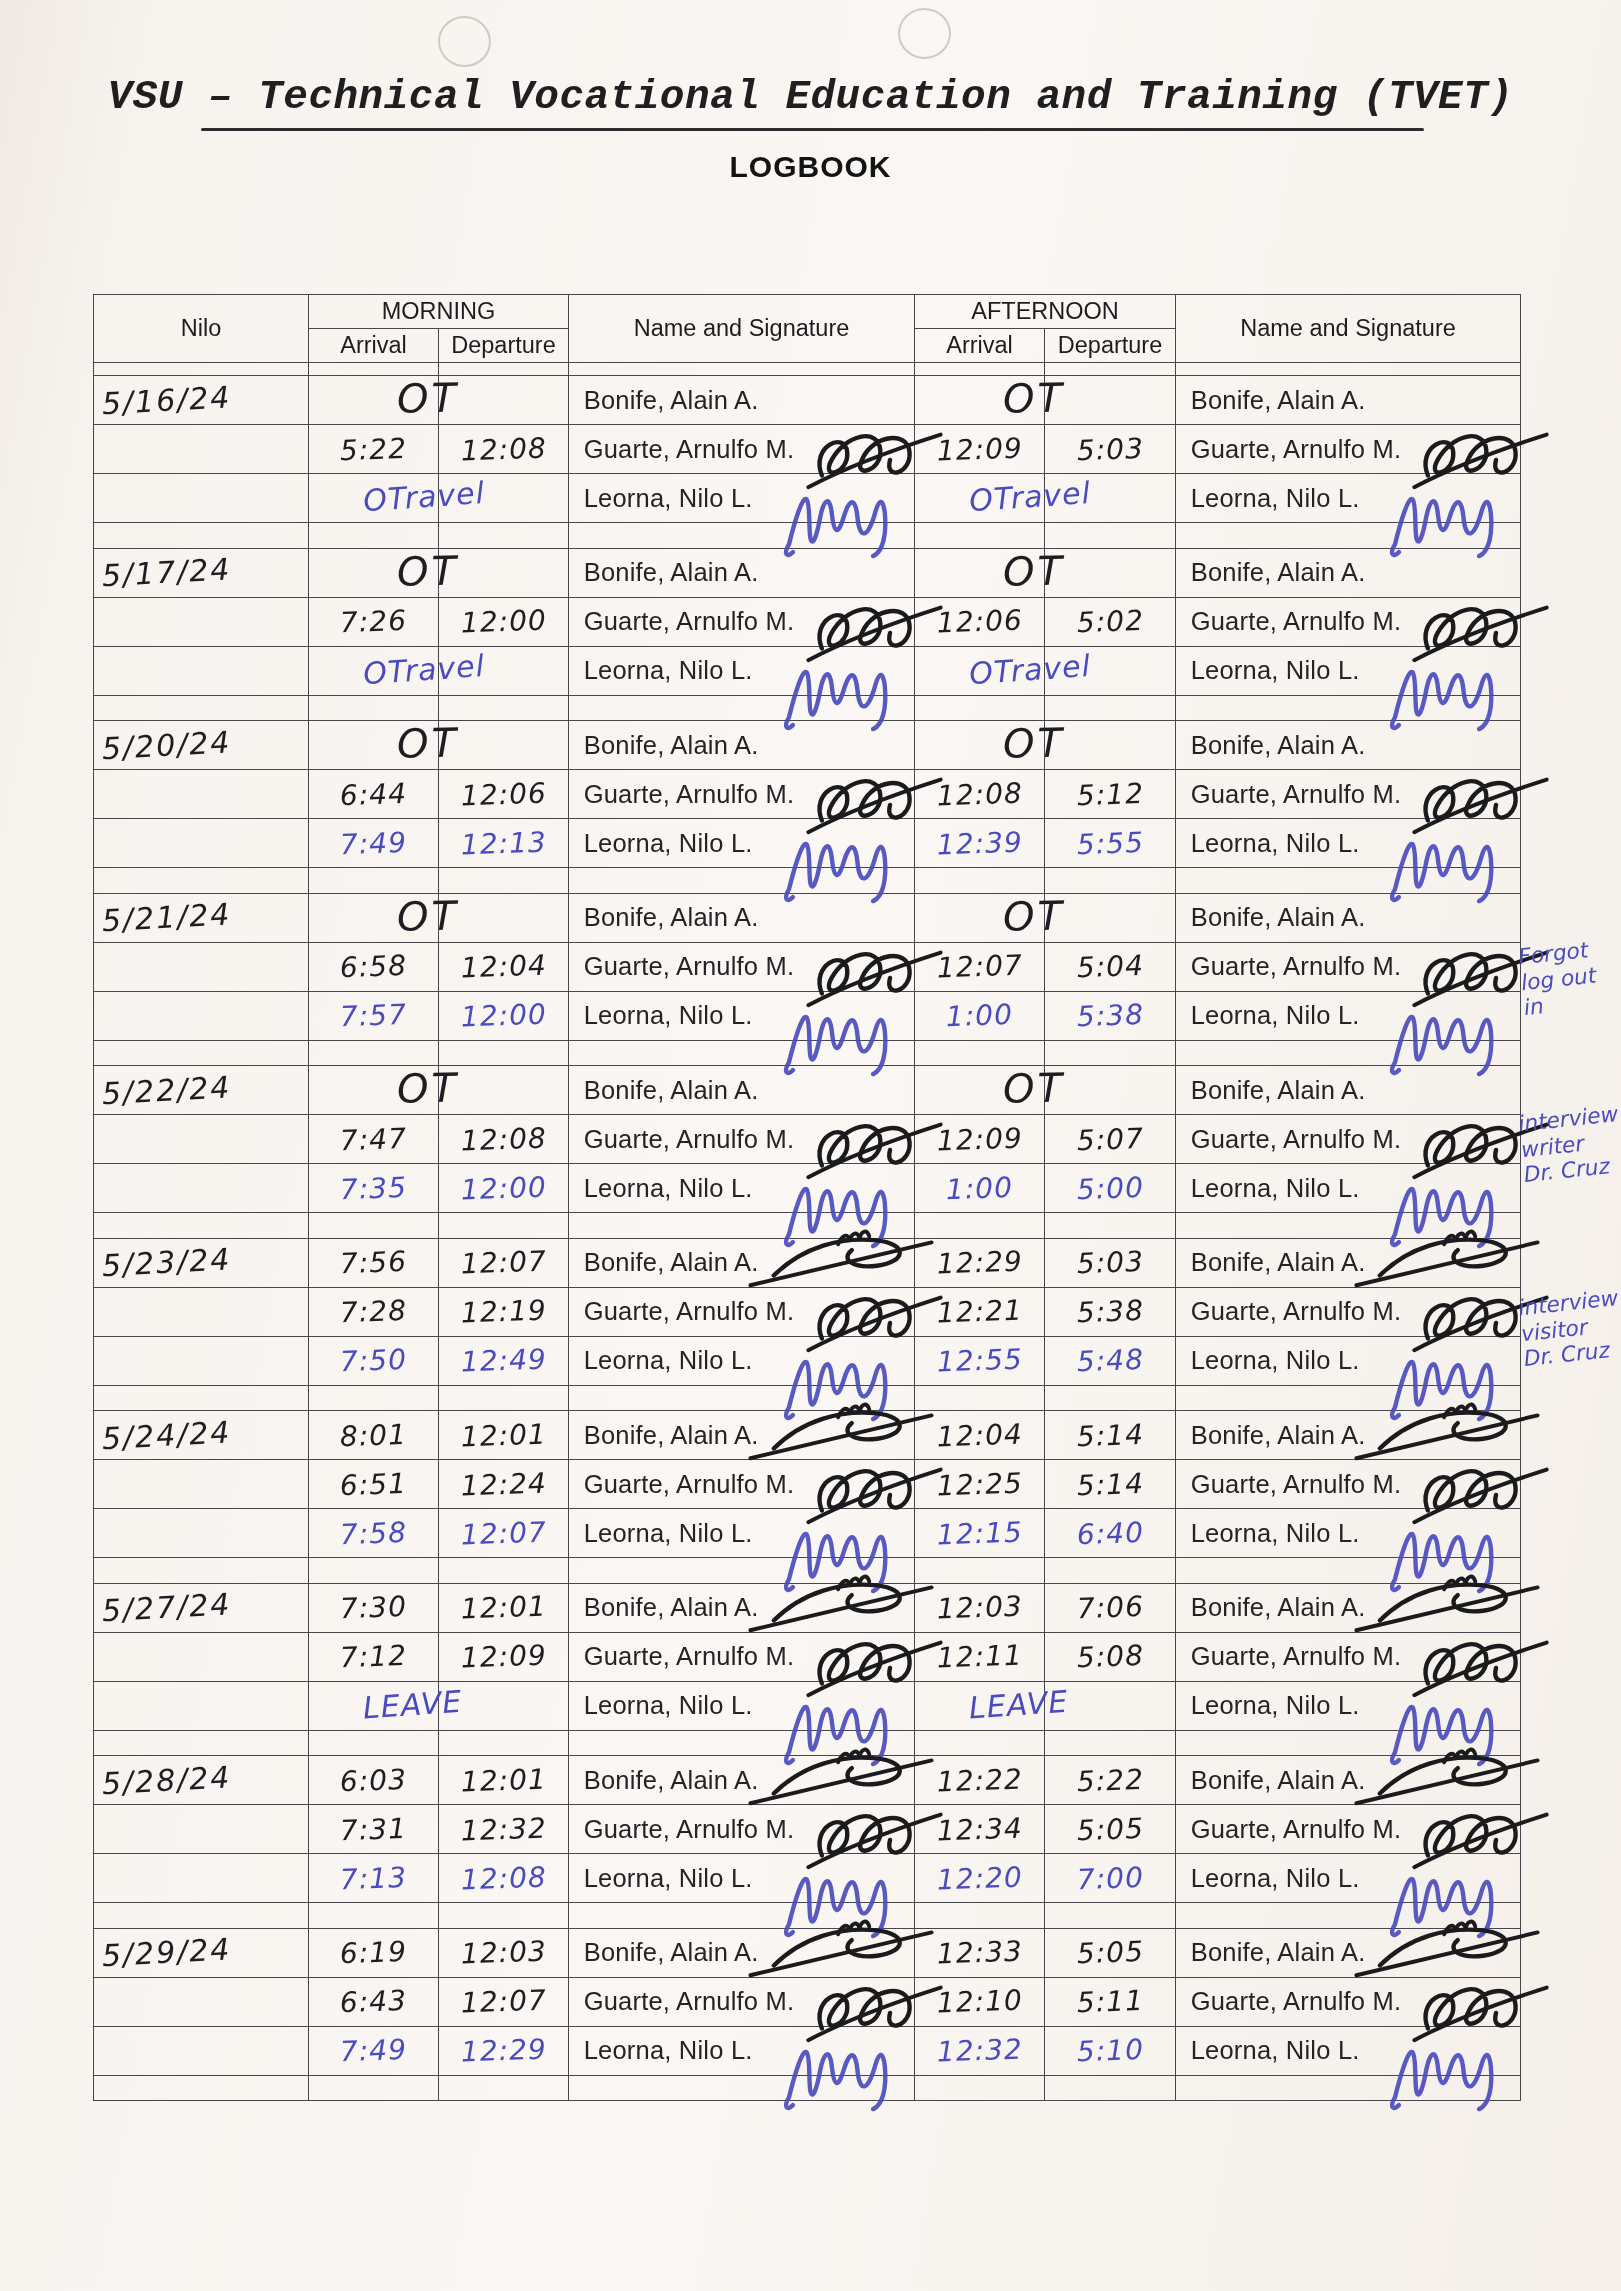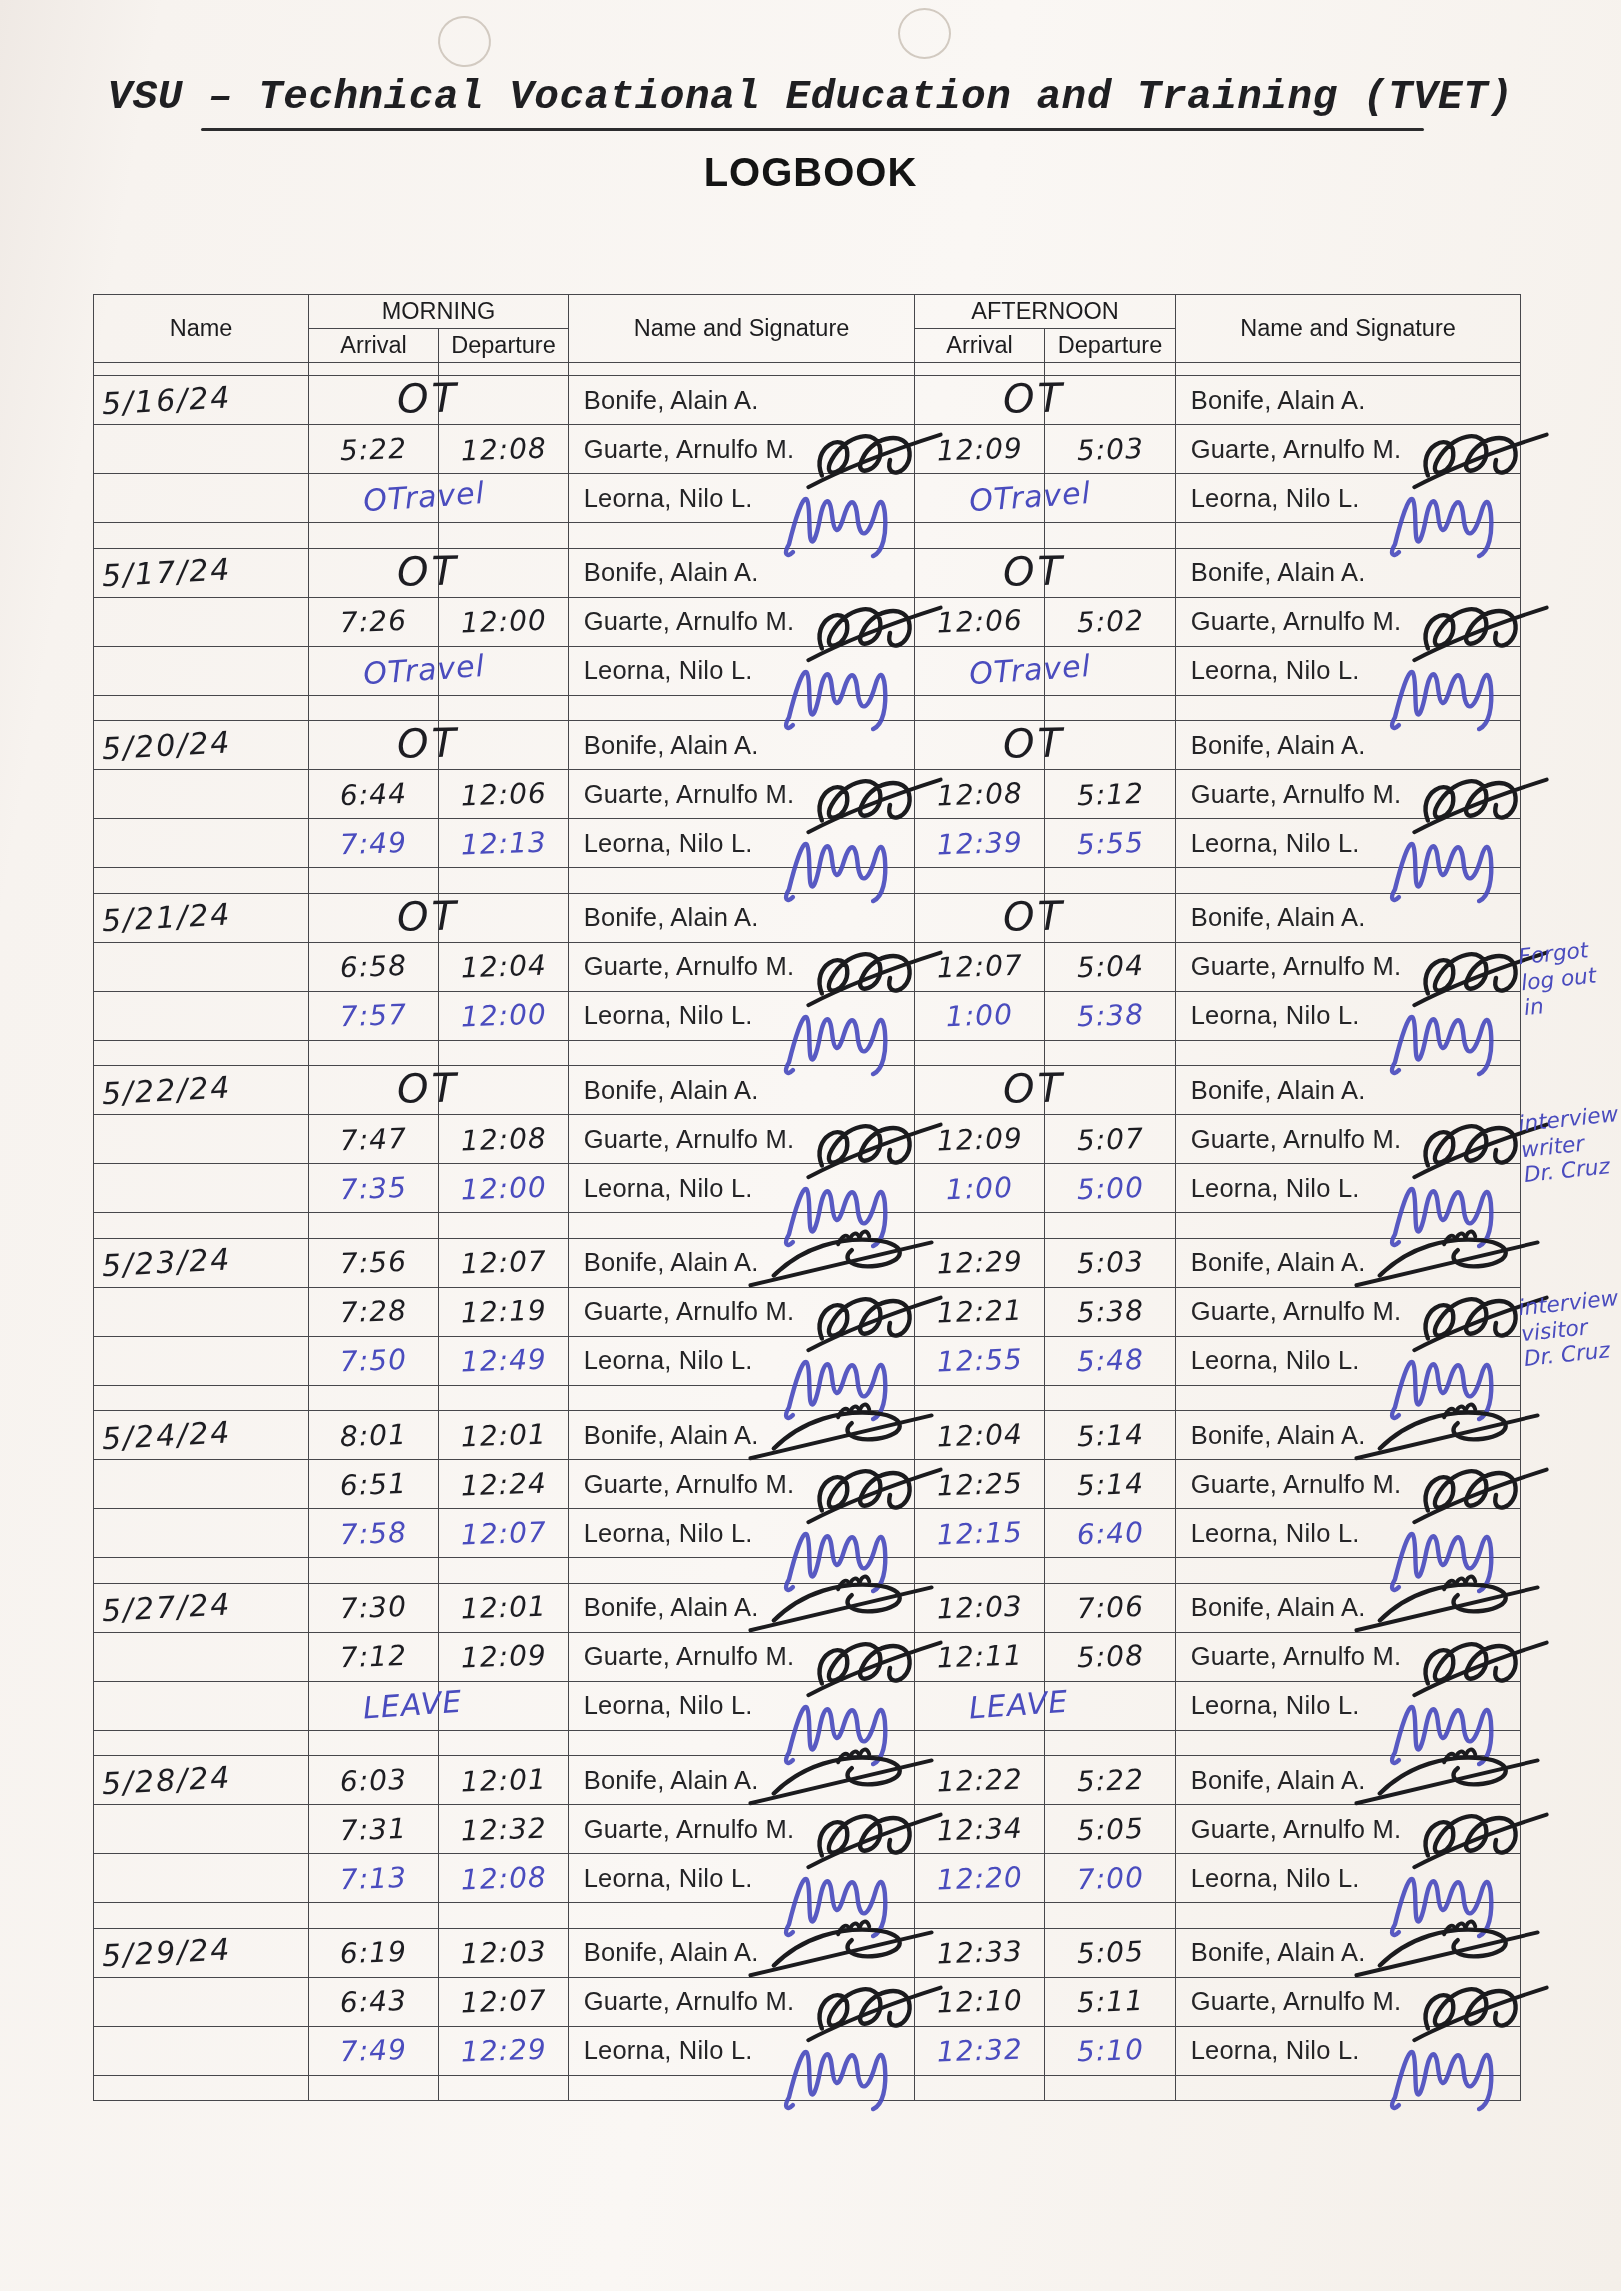--- a/index.html
+++ b/index.html
@@ -13,21 +13,21 @@
   .hole-1{left:438px;top:15.7px;transform:rotate(8deg);}
   .hole-2{left:898px;top:7.8px;}
   .header-title{
     position:absolute;top:74px;left:0;width:100%;text-align:center;
     font-family:Liberation Mono, monospace;font-style:italic;font-weight:bold;
     font-size:41px;color:#1f1f22;letter-spacing:0.5px;white-space:nowrap;
   }
   .header-rule{position:absolute;left:201px;top:128px;width:1223px;height:2.9px;background:#2c2c2e;border-radius:2px;}
   .logbook-title{
     position:absolute;top:150px;left:0;width:100%;text-align:center;
-    font-size:40px;font-weight:bold;color:#141414;letter-spacing:1px;
+    font-size:30px;font-weight:bold;color:#141414;letter-spacing:1px;
   }
   table.logtable{
     position:absolute;left:93px;top:294px;width:1428px;
     border-collapse:collapse;table-layout:fixed;
   }
   .logtable th,.logtable td{border:1.8px solid #47474b;padding:0;vertical-align:middle;}
   .logtable thead th{font-size:23.5px;font-weight:normal;color:#1d1d1f;padding:2.9px 0;background:transparent;}
   tr.thin-row td{height:12.7px;}
   tr.data-row td{height:48px;}
   tr.spacer-row td{height:24.5px;}
@@ -73,21 +73,21 @@
     <col style="width:215px">
       <col style="width:130px">
       <col style="width:130px">
     <col style="width:346px">
       <col style="width:130px">
       <col style="width:131px">
     <col style="width:345px">
   </colgroup>
   <thead>
     <tr>
-      <th rowspan="2">Name</th>
+      <th rowspan="2">Nilo</th>
       <th colspan="2">MORNING</th>
       <th rowspan="2">Name and Signature</th>
       <th colspan="2">AFTERNOON</th>
       <th rowspan="2">Name and Signature</th>
     </tr>
     <tr>
       <th>Arrival</th>
       <th>Departure</th>
       <th>Arrival</th>
       <th>Departure</th>

